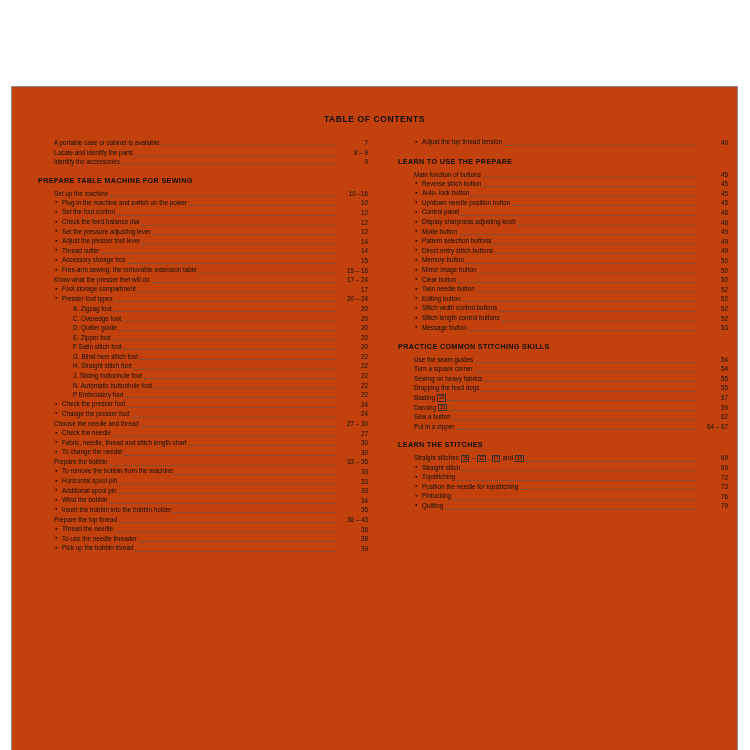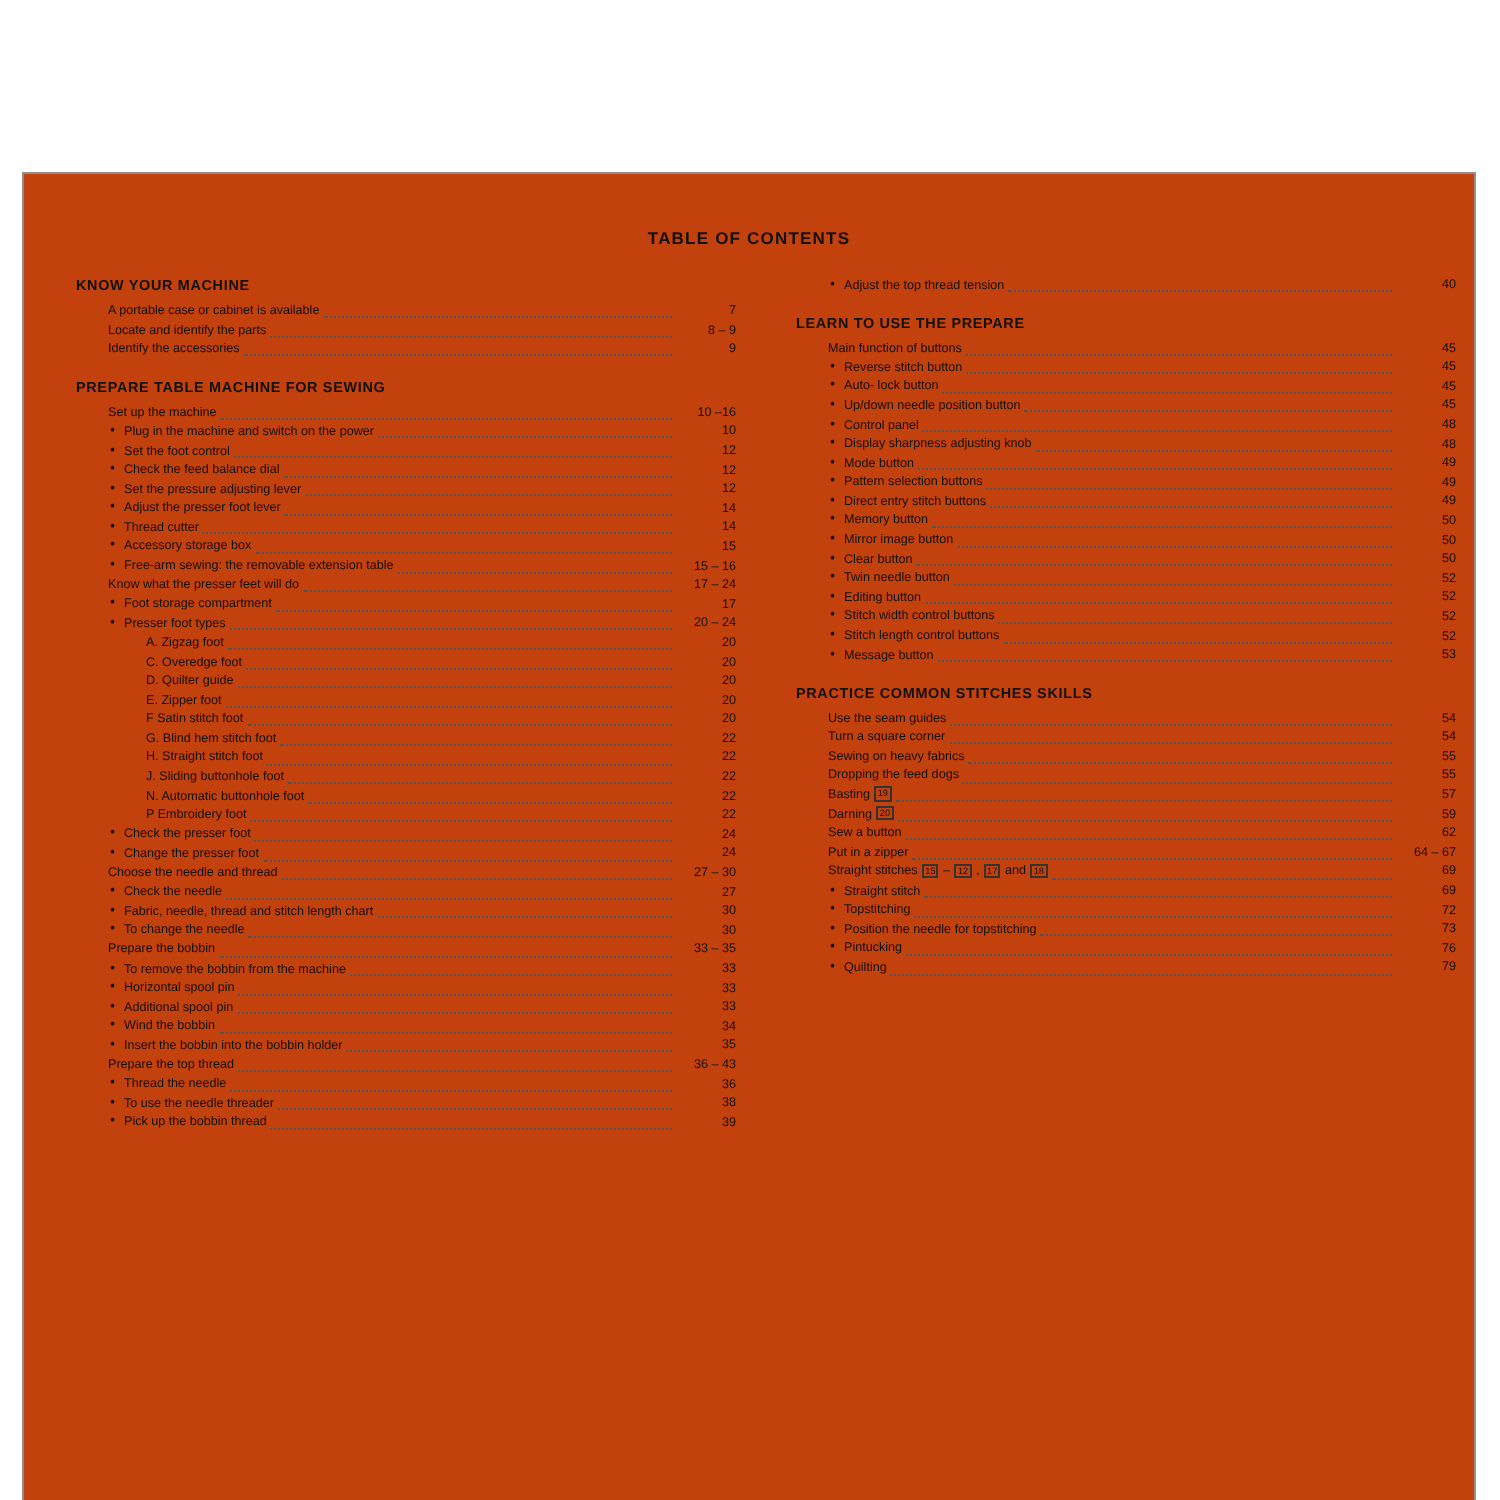--- a/index.html
+++ b/index.html
@@ -109,21 +109,20 @@
   }
 </style>
 </head>
 <body>
 
 <div class="page">
   <div class="title">TABLE OF CONTENTS</div>
 
   <div class="cols">
     <div class="col" id="col-left">
-        <div class="sec-head first">KNOW YOUR MACHINE</div>
         <div class="row i1">
           <span class="lbl"><span>A portable case or cabinet is available</span></span>
           <span class="dots"></span>
           <span class="pg">7</span>
         </div>
         <div class="row i1">
           <span class="lbl"><span>Locate and identify the parts</span></span>
           <span class="dots"></span>
           <span class="pg">8 – 9</span>
         </div>
@@ -409,21 +408,21 @@
         <div class="row i2">
           <span class="lbl"><span class="bullet"></span><span>Stitch length control buttons</span></span>
           <span class="dots"></span>
           <span class="pg">52</span>
         </div>
         <div class="row i2">
           <span class="lbl"><span class="bullet"></span><span>Message button</span></span>
           <span class="dots"></span>
           <span class="pg">53</span>
         </div>
-        <div class="sec-head">PRACTICE COMMON STITCHES SKILLS</div>
+        <div class="sec-head">PRACTICE COMMON STITCHING SKILLS</div>
         <div class="row i1">
           <span class="lbl"><span>Use the seam guides</span></span>
           <span class="dots"></span>
           <span class="pg">54</span>
         </div>
         <div class="row i1">
           <span class="lbl"><span>Turn a square corner</span></span>
           <span class="dots"></span>
           <span class="pg">54</span>
         </div>
@@ -450,20 +449,21 @@
         <div class="row i1">
           <span class="lbl"><span>Sew a button</span></span>
           <span class="dots"></span>
           <span class="pg">62</span>
         </div>
         <div class="row i1">
           <span class="lbl"><span>Put in a zipper</span></span>
           <span class="dots"></span>
           <span class="pg">64 – 67</span>
         </div>
+        <div class="sec-head">LEARN THE STITCHES</div>
         <div class="row i1">
           <span class="lbl"><span>Straight stitches</span> <span class="glyph">15</span> <span>–</span> <span class="glyph">12</span> <span>,</span> <span class="glyph">17</span> <span>and</span> <span class="glyph">18</span></span>
           <span class="dots"></span>
           <span class="pg">69</span>
         </div>
         <div class="row i2">
           <span class="lbl"><span class="bullet"></span><span>Straight stitch</span></span>
           <span class="dots"></span>
           <span class="pg">69</span>
         </div>

